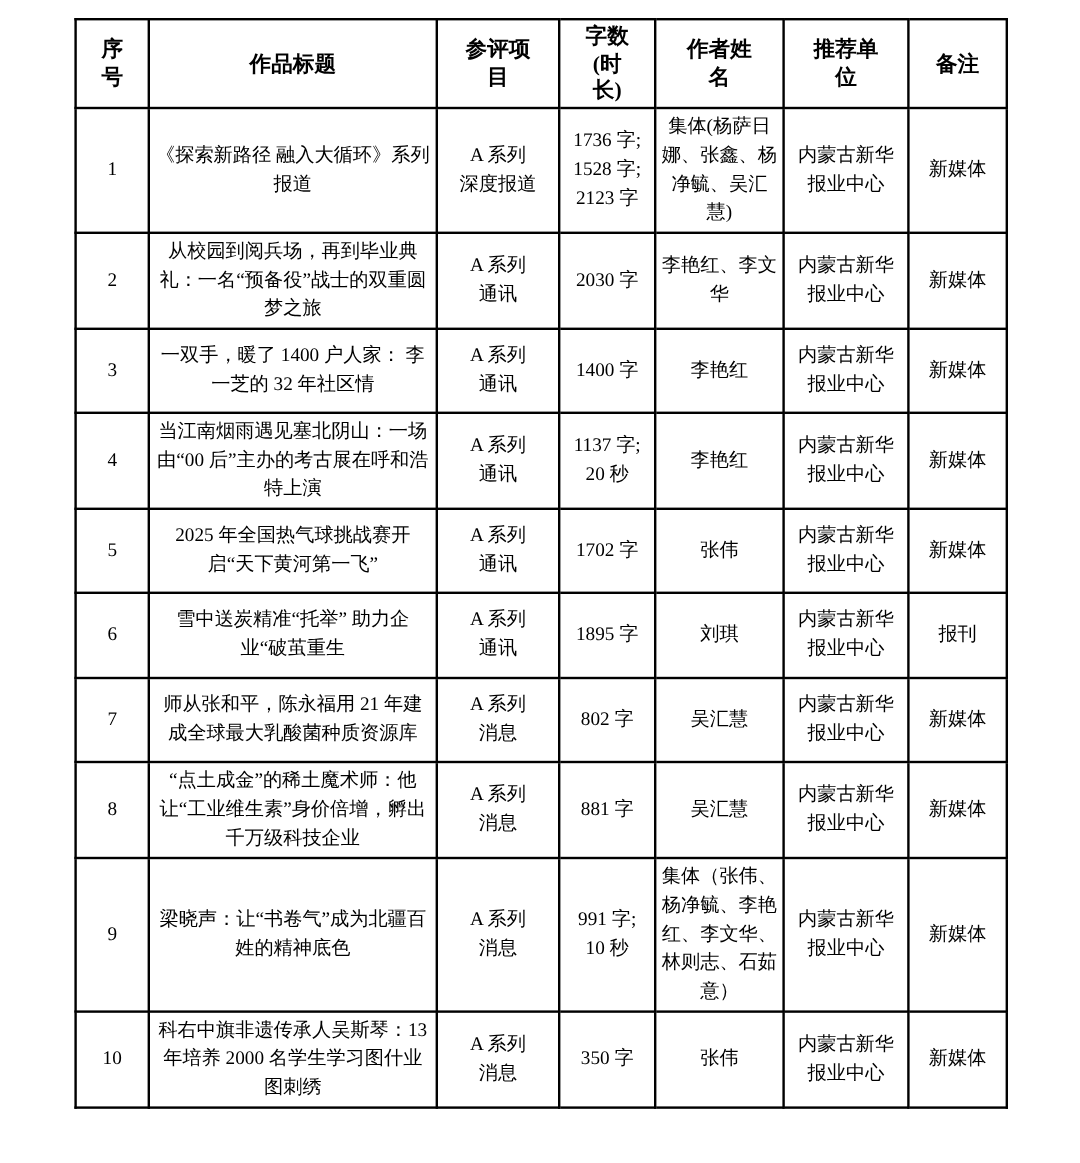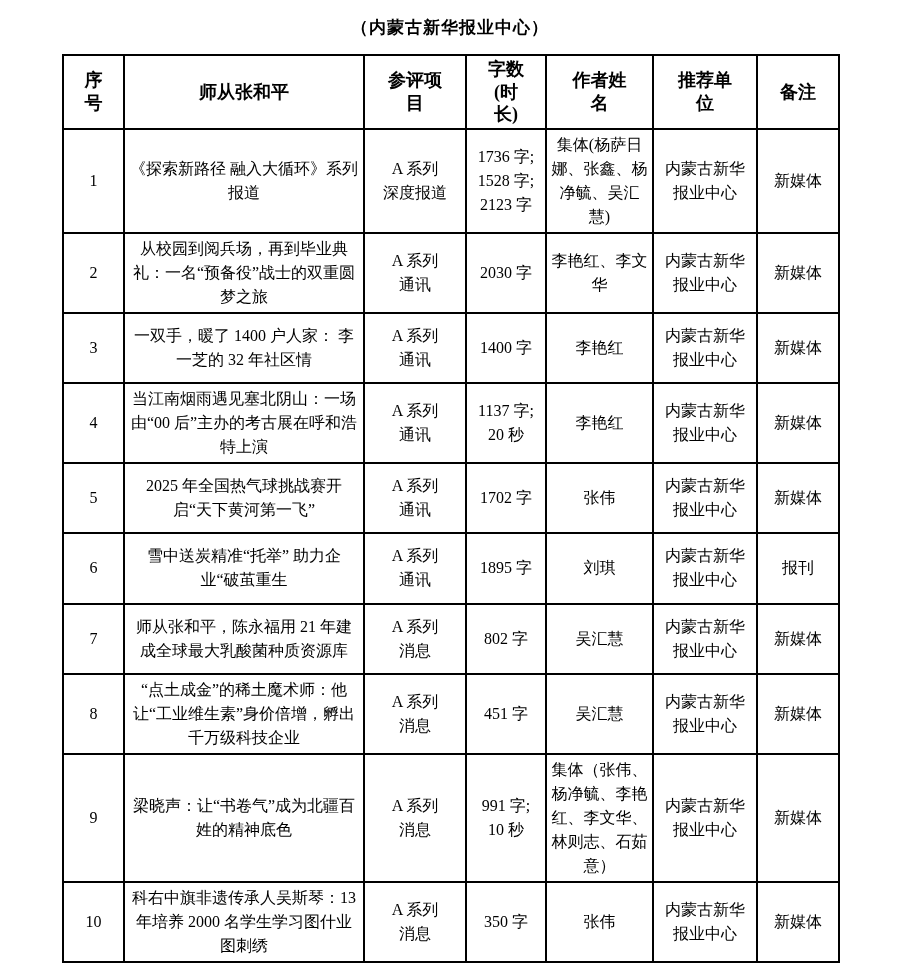--- a/index.html
+++ b/index.html
@@ -62,36 +62,35 @@
   .c-cat     { white-space: pre-line; line-height: 1.7; }
   .c-count   { white-space: pre-line; line-height: 1.5; }
   .c-authors { line-height: 1.28; padding: 3px 4px; margin-left: 40px; }
   .c-unit    { white-space: pre-line; line-height: 2.2; margin-top: 34px; }
   .c-no, .c-note { line-height: 1.4; }
 </style>
 </head>
 <body>
 
 <div class="page">
-  <div class="doc-subtitle">（内蒙古新华报业中心）</div>
 
   <table class="works">
     <colgroup>
       <col style="width:61px">
         <col style="width:240px">
         <col style="width:102px">
       <col style="width:80px">
         <col style="width:107px">
         <col style="width:104px">
       <col style="width:82px">
     </colgroup>
     <thead>
       <tr>
         <th>序号</th>
-        <th>师从张和平</th>
+        <th>作品标题</th>
         <th>参评项目</th>
         <th>字数
 (时
 长)</th>
         <th>作者姓名</th>
         <th>推荐单位</th>
         <th>备注</th>
       </tr>
     </thead>
     <tbody>
@@ -173,21 +172,21 @@
         <td class="c-authors">吴汇慧</td>
         <td class="c-unit">内蒙古新华
 报业中心</td>
         <td class="c-note">新媒体</td>
       </tr>
       <tr>
         <td class="c-no">8</td>
         <td class="c-title">“点土成金”的稀土魔术师：他让“工业维生素”身价倍增，孵出千万级科技企业</td>
         <td class="c-cat">A 系列
 消息</td>
-        <td class="c-count">451 字</td>
+        <td class="c-count">881 字</td>
         <td class="c-authors">吴汇慧</td>
         <td class="c-unit">内蒙古新华
 报业中心</td>
         <td class="c-note">新媒体</td>
       </tr>
       <tr>
         <td class="c-no">9</td>
         <td class="c-title">梁晓声：让“书卷气”成为北疆百姓的精神底色</td>
         <td class="c-cat">A 系列
 消息</td>

